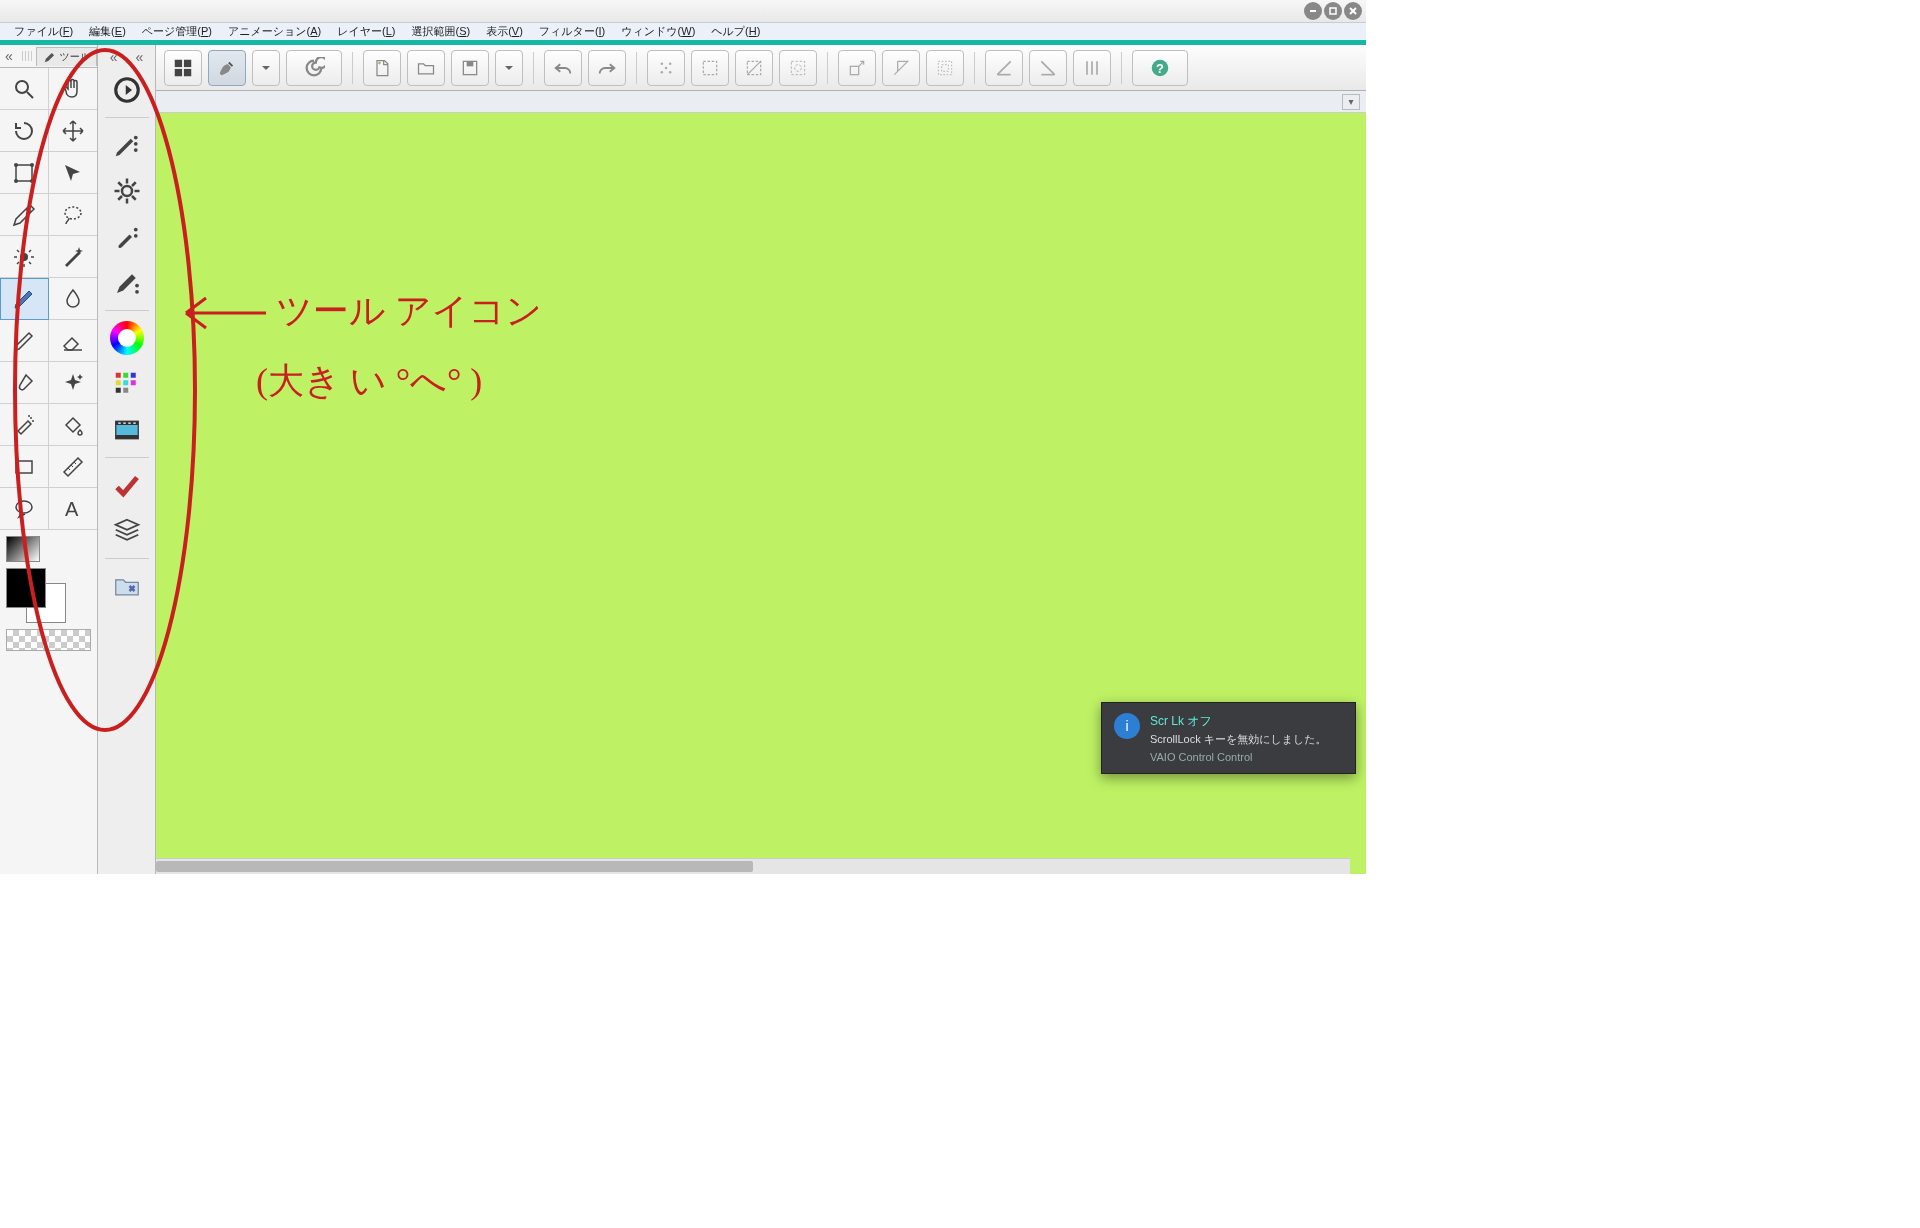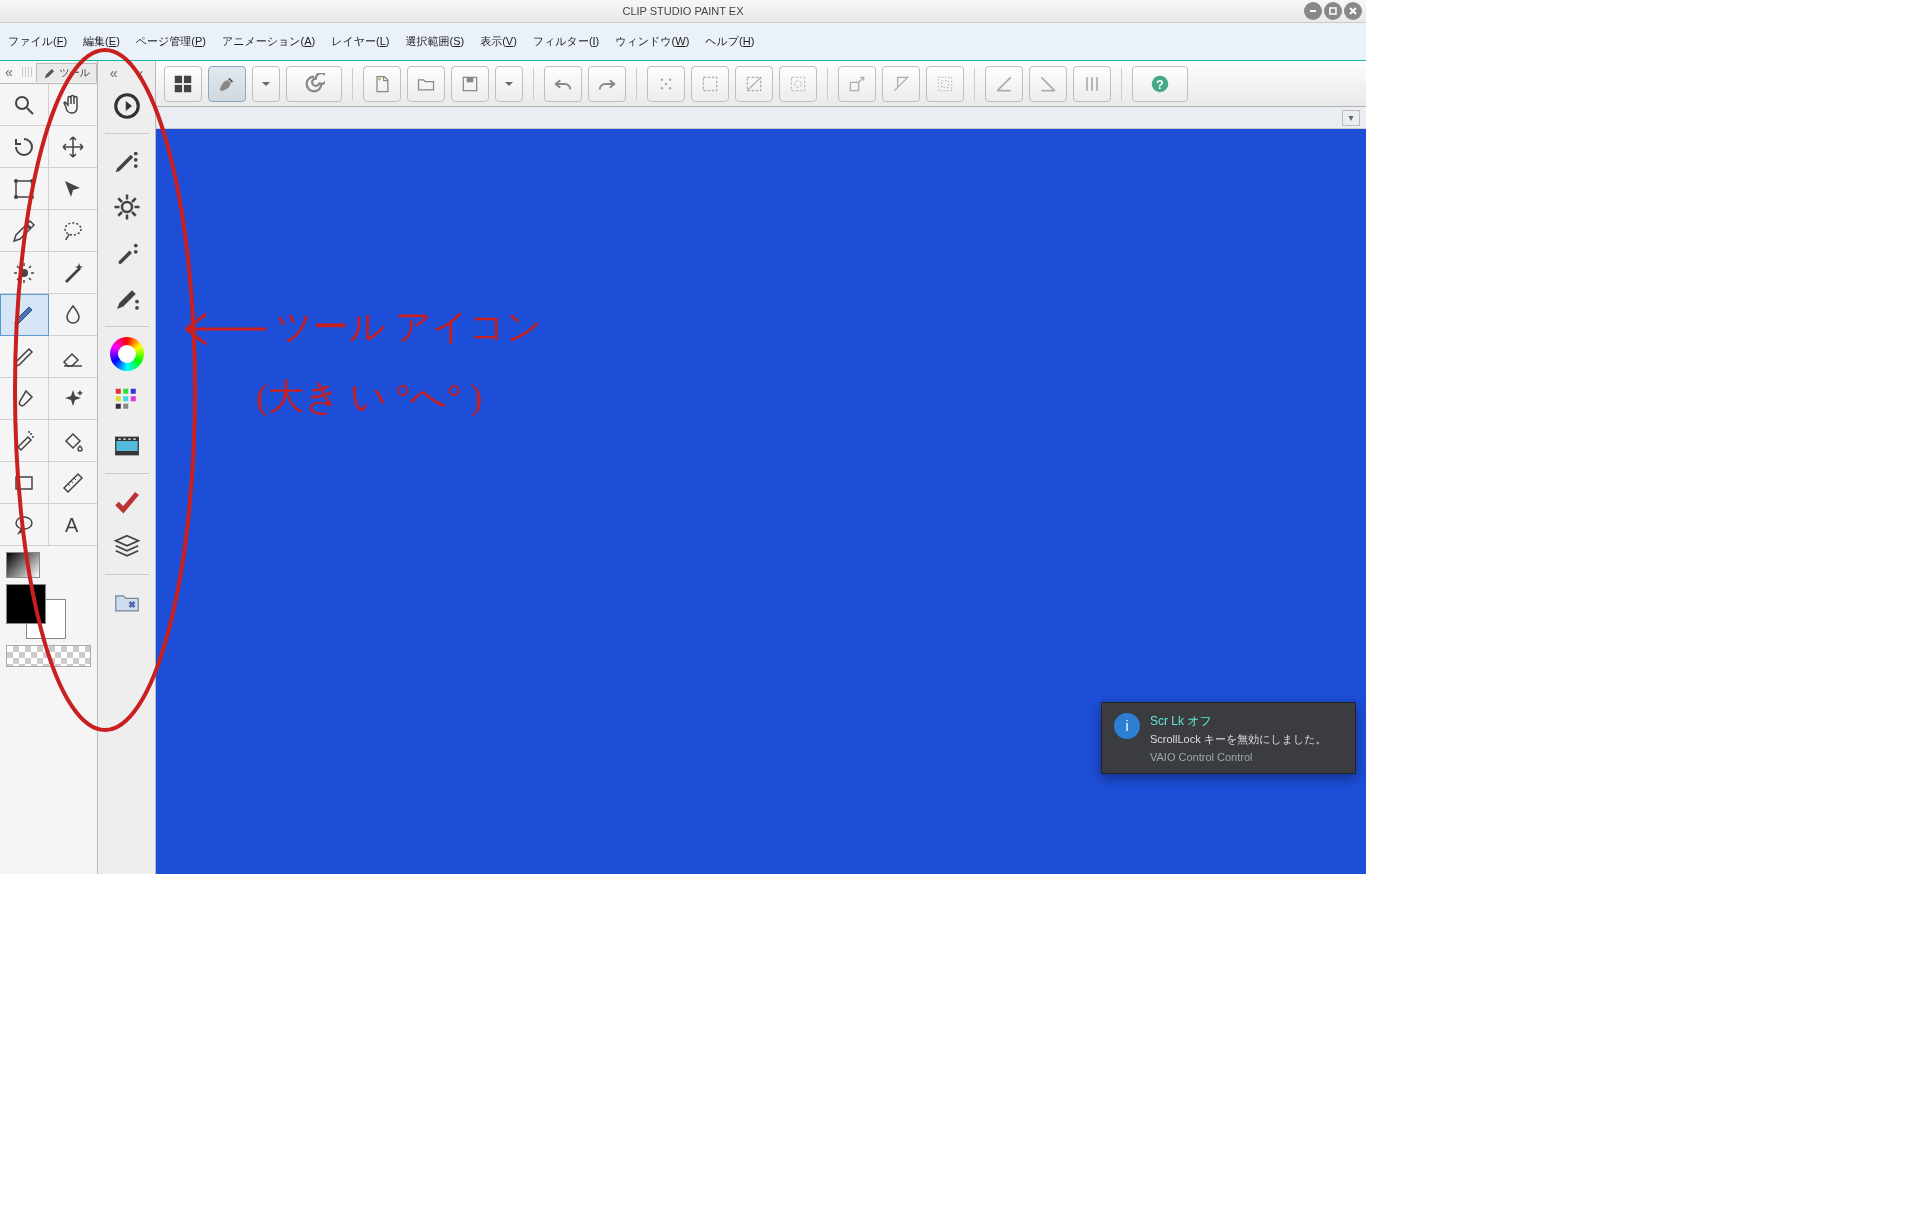--- a/index.html
+++ b/index.html
@@ -5,21 +5,21 @@
 *{margin:0;padding:0;box-sizing:border-box;font-family:"Meiryo UI","MS Gothic",sans-serif}
 body{background:#fff;overflow:hidden;width:1366px;height:874px;position:relative}
 
 
 .titlebar{height:23px;background:linear-gradient(#f7f7f7,#e8e8e8);border-bottom:1px solid #ccc;display:flex;align-items:center;position:relative}
 .titlebar .title{flex:1;text-align:center;font-size:11px;color:#444}
 .titlebar .controls{position:absolute;right:4px;display:flex;gap:2px}
 .titlebar .ctl{width:18px;height:18px;border-radius:50%;background:#888;color:#fff;display:flex;align-items:center;justify-content:center;font-size:11px;cursor:pointer}
 
 
-.menubar{height:38px;background:#eaf1f9;border-bottom:1px solid #14b8a6;display:flex;align-items:center;font-size:11px;color:#222}
+.menubar{height:22px;background:#eaf1f9;border-bottom:5px solid #14b8a6;display:flex;align-items:center;padding-left:6px;font-size:11px;color:#222}
 .menubar .mi{padding:2px 8px;cursor:pointer}
 .menubar .mi u{text-decoration:underline}
 
 
 .main{display:flex;height:calc(100% - 45px);position:relative}
 
 
 .col1{width:98px;background:#f5f5f5;border-right:1px solid #b8b8b8;display:flex;flex-direction:column}
 .col1 .tabbar{height:23px;display:flex;align-items:center;border-bottom:1px solid #b8b8b8;font-size:10px;color:#333}
 .col1 .chev{width:18px;text-align:center;font-size:14px;color:#666}
@@ -53,40 +53,39 @@
 .toolbar{height:46px;background:linear-gradient(#fdfdfd,#e9e9e9);border-bottom:1px solid #b0b0b0;display:flex;align-items:center;padding:0 8px;gap:6px}
 .tbtn{height:36px;min-width:38px;background:linear-gradient(#fefefe,#ececec);border:1px solid #bfbfbf;border-radius:4px;display:flex;align-items:center;justify-content:center;cursor:pointer;color:#555;padding:0 6px}
 .tbtn.sm{min-width:28px;padding:0}
 .tbtn.sel2{background:linear-gradient(#e2e8ee,#d0d8e0);border-color:#8ea8c2}
 .tbtn.wide{min-width:56px}
 .tsep{width:1px;height:32px;background:#ccc;margin:0 4px}
 
 .tabstrip{height:22px;background:#eaeef2;border-bottom:1px solid #ccc;display:flex;justify-content:flex-end;align-items:center;padding-right:6px}
 .tabstrip .dd{width:18px;height:16px;border:1px solid #bbb;display:flex;align-items:center;justify-content:center;font-size:10px;color:#666}
 
-.canvas{flex:1;background:#1d4ed8;position:relative}
+.canvas{flex:1;background:#bef264;position:relative}
 .scrollbar-h{position:absolute;left:0;right:16px;bottom:0;height:16px;background:#e5e5e5;border-top:1px solid #ccc}
 .scrollbar-h .thumb{position:absolute;left:0;width:50%;top:2px;bottom:2px;background:#b8b8b8;border-radius:2px}
 
 
 .anno{position:absolute;pointer-events:none}
 .anno path,.anno text{stroke:#c91f1f;fill:none;stroke-width:3}
 .anno text{fill:#c91f1f;stroke:none;font-size:36px;font-family:"Comic Sans MS","Segoe Script",cursive}
 
 
 .toast{position:absolute;right:10px;bottom:100px;width:255px;background:#3a3c3f;color:#ddd;padding:10px 12px;font-size:11px;border:1px solid #222;box-shadow:0 4px 12px rgba(0,0,0,.4);display:flex;gap:10px;align-items:flex-start}
 .toast .ic{width:26px;height:26px;border-radius:50%;background:#2d7fd3;color:#fff;display:flex;align-items:center;justify-content:center;font-size:14px;flex:none}
 .toast .t1{color:#5eead4;font-size:12px;margin-bottom:2px}
 .toast .t3{color:#9aa;margin-top:4px}
 </style>
 </head>
 <body>
 
 <div class="titlebar">
-  <span class="title">CLIP STUDIO PAINT EX</span>
   <div class="controls">
     <span class="ctl">
         <svg width="10" height="10" viewBox="0 0 10 10">
           <line x1="2" y1="5" x2="8" y2="5" stroke="#fff" stroke-width="2"></line>
         </svg>
       </span>
     <span class="ctl">
         <svg width="10" height="10" viewBox="0 0 10 10">
           <rect x="2" y="2" width="6" height="6" fill="none" stroke="#fff" stroke-width="1.5"></rect>
         </svg>

